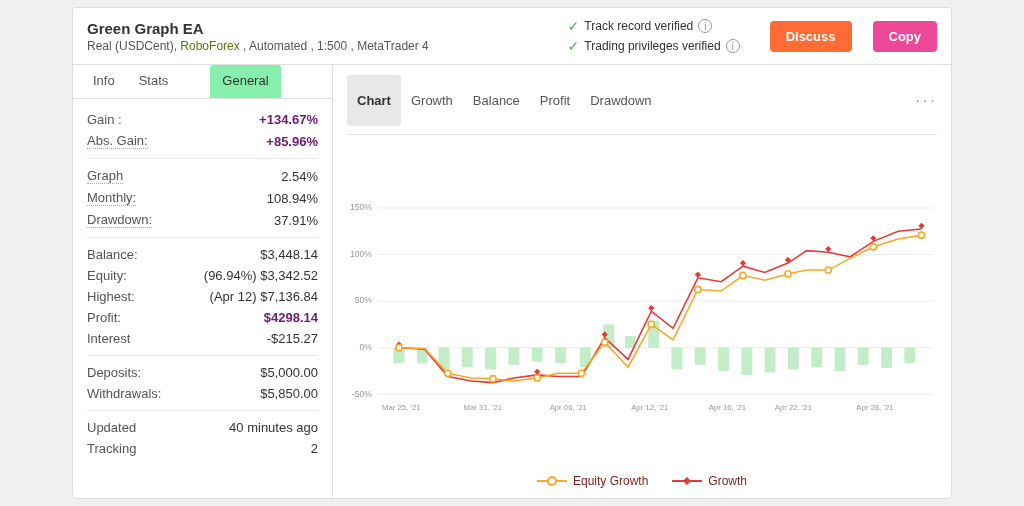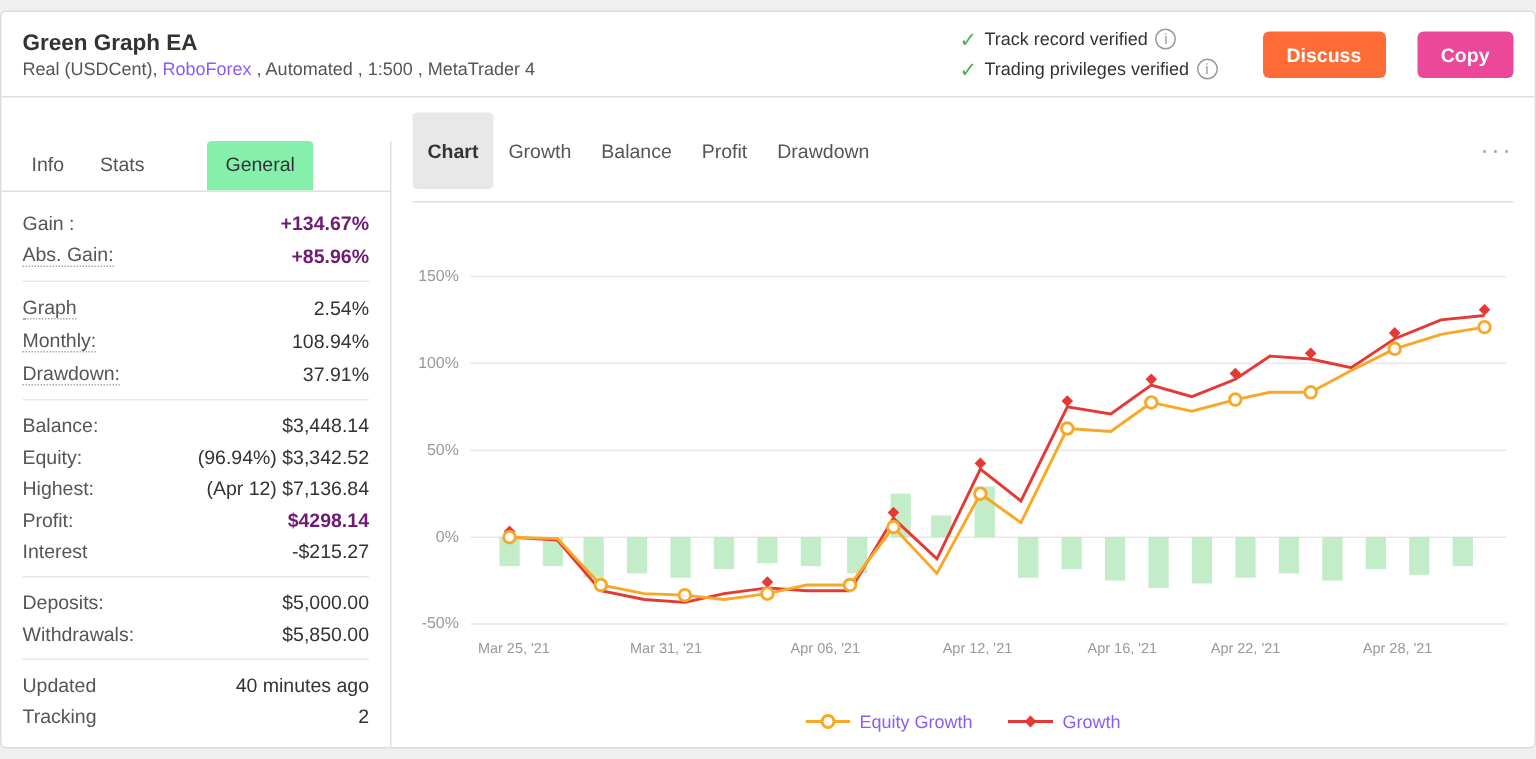--- a/index.html
+++ b/index.html
@@ -1,34 +1,34 @@
 <!DOCTYPE html>
 <html><head>
   <meta charset="utf-8">
   <style>
     * { box-sizing: border-box; margin: 0; padding: 0; }
     body { font-family: Arial, sans-serif; font-size: 13px; background: #f0f0f0; display: flex; justify-content: center; align-items: center; min-height: 100vh; }
-    .container { width: 1024px; background: #fff; border: 1px solid #ddd; border-radius: 4px; overflow: hidden; }
+    .container { width: 880px; background: #fff; border: 1px solid #ddd; border-radius: 4px; overflow: hidden; }
     
     
     .header { display: flex; align-items: center; padding: 10px 14px; background: #fff; border-bottom: 1px solid #e0e0e0; gap: 10px; }
     .header-left { flex: 1; }
     .header-title { font-size: 15px; font-weight: bold; color: #333; }
     .header-subtitle { font-size: 12px; color: #555; margin-top: 2px; }
-    .header-subtitle a { color: #8b5cf6; text-decoration: none; }
+    .header-subtitle a { color: #4d7c0f; text-decoration: none; }
     .header-center { display: flex; flex-direction: column; gap: 4px; margin-right: 20px; }
     .verified-item { display: flex; align-items: center; gap: 5px; font-size: 12px; color: #333; }
     .check-icon { color: #4caf50; font-size: 14px; }
     .info-icon { color: #999; cursor: pointer; font-size: 12px; border: 1px solid #999; border-radius: 50%; width: 14px; height: 14px; display: inline-flex; align-items: center; justify-content: center; font-size: 10px; }
     .header-buttons { display: flex; gap: 21px; }
     .btn-discuss { background: #ff6b35; color: #fff; border: none; padding: 8px 16px; border-radius: 4px; cursor: pointer; font-size: 13px; font-weight: bold; }
     .btn-copy { background: #ec4899; color: #fff; border: none; padding: 8px 16px; border-radius: 4px; cursor: pointer; font-size: 13px; font-weight: bold; }
 
     
-    .main { display: flex; align-items: flex-end; }
+    .main { display: flex; }
     
     
     .left-panel { width: 260px; border-right: 1px solid #e0e0e0; flex-shrink: 0; }
     .tabs { display: flex; border-bottom: 1px solid #e0e0e0; padding: 0 8px; }
     .tab { padding: 8px 12px; cursor: pointer; font-size: 13px; color: #555; border-bottom: 2px solid transparent; }
     .tab.active { background: #86efac; color: #333; border-radius: 3px 3px 0 0; border-bottom: 2px solid transparent; margin-left: 30px; }
     
     .stats-panel { padding: 10px 14px; }
     .stat-row { display: flex; justify-content: space-between; align-items: center; padding: 3px 0; font-size: 13px; }
     .stat-label { color: #555; }
@@ -41,21 +41,21 @@
     .right-panel { flex: 1; padding: 10px 14px; }
     .chart-tabs { display: flex; align-items: center; border-bottom: 1px solid #e0e0e0; padding-bottom: 8px; margin-bottom: 10px; }
     .chart-tab { padding: 18px 10px; cursor: pointer; font-size: 13px; color: #555; border-radius: 3px; }
     .chart-tab.active { background: #e8e8e8; color: #333; font-weight: bold; }
     .chart-tab-spacer { flex: 1; }
     .chart-menu { color: #999; cursor: pointer; font-size: 16px; letter-spacing: 2px; }
 
     
     .chart-area { width: 100%; height: 320px; }
     .legend { display: flex; justify-content: center; gap: 24px; margin-top: 6px; }
-    .legend-item { display: flex; align-items: center; gap: 6px; font-size: 12px; color: #8b5cf6; }
+    .legend-item { display: flex; align-items: center; gap: 6px; font-size: 12px; color: #7f1d1d; }
   </style>
 </head>
 <body>
 
 <div class="container">
 
   <div class="header">
     <div class="header-left">
       <div class="header-title">Green Graph EA</div>
       <div class="header-subtitle">

